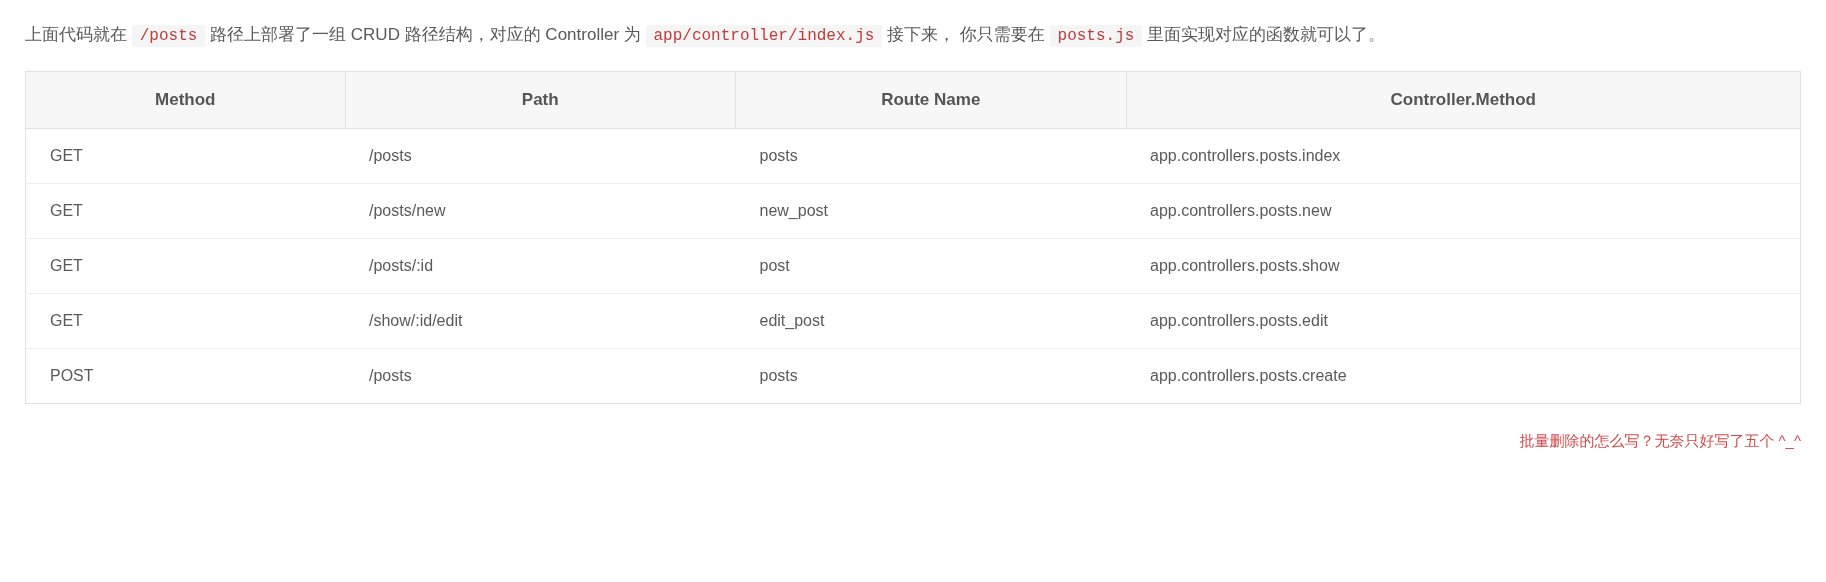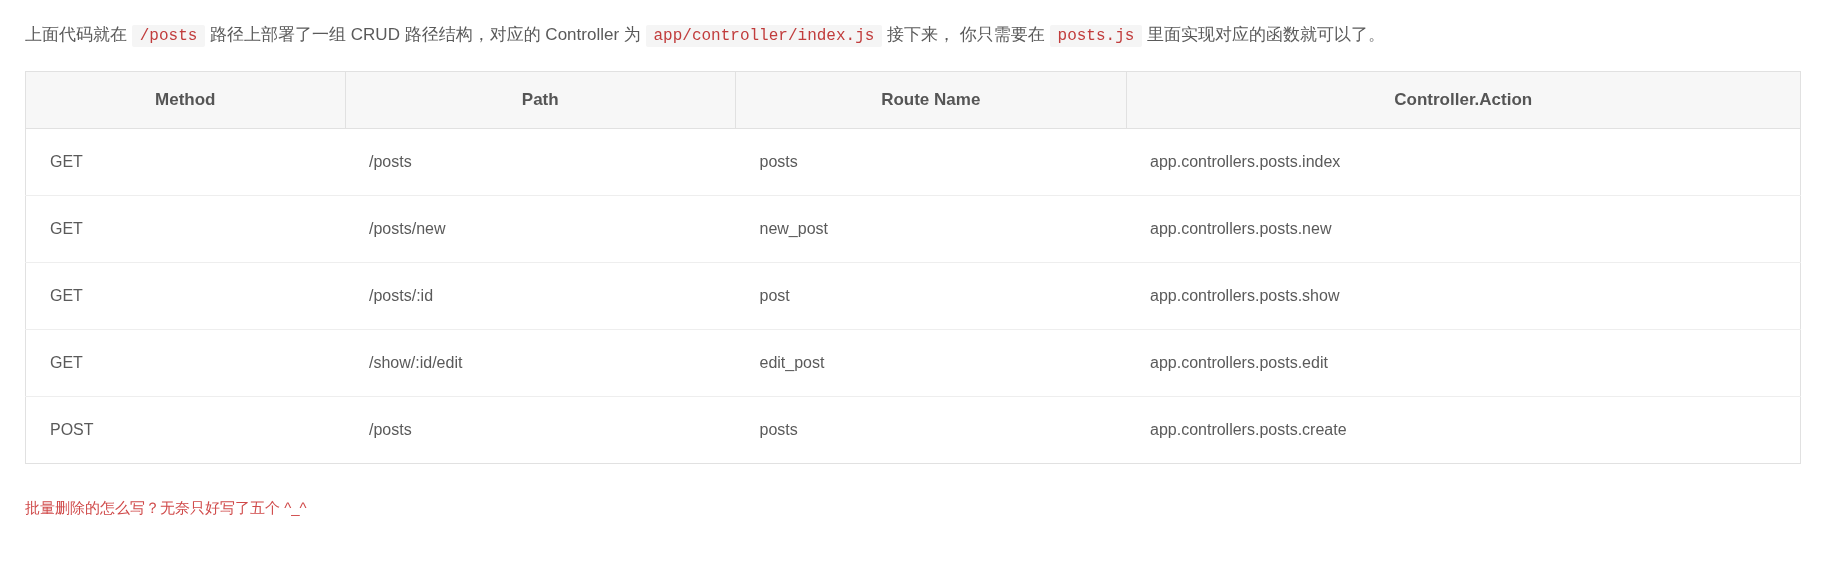--- a/index.html
+++ b/index.html
@@ -25,50 +25,50 @@
       color: #c13c3c;
       padding: 2px 8px;
       font-family: Consolas, Monaco, "Courier New", monospace;
       font-size: 16px;
       border-radius: 2px;
     }
     .routes-table {
       width: 100%;
       border-collapse: collapse;
       border: 1px solid #e1e1e1;
-      margin-bottom: 35px;
+      margin-bottom: 28px;
     }
     .routes-table thead th {
       background: #f7f7f7;
       color: #555;
       font-weight: 600;
       text-align: center;
       padding: 18px 24px;
       border: 1px solid #e1e1e1;
       font-size: 17px;
     }
     .routes-table thead th:first-child {
       text-align: center;
     }
     .routes-table tbody td {
-      padding: 24px 24px;
+      padding: 18px 24px;
       border-bottom: 1px solid #eee;
       color: #5a5a5a;
       font-size: 16px;
       text-align: left;
     }
     .routes-table tbody tr:last-child td {
       border-bottom: none;
     }
     .col-method { width: 18%; }
     .col-path { width: 22%; }
     .col-route { width: 22%; }
     .col-action { width: 38%; }
     .note-text {
-      text-align: left;
+      text-align: right;
       color: #d04a4a;
       font-size: 15px;
       margin-top: 16px;
     }
   </style>
 </head>
 <body>
 
 <p class="intro-text">
   <span>上面代码就在 </span>
@@ -79,21 +79,21 @@
   <code class="code-inline">posts.js</code>
   <span> 里面实现对应的函数就可以了。</span>
 </p>
 
 <table class="routes-table">
   <thead>
     <tr>
       <th class="col-method">Method</th>
       <th class="col-path">Path</th>
       <th class="col-route">Route Name</th>
-      <th class="col-action">Controller.Action</th>
+      <th class="col-action">Controller.Method</th>
     </tr>
   </thead>
   <tbody>
     <tr>
       <td>GET</td>
       <td>/posts</td>
       <td>posts</td>
       <td>app.controllers.posts.index</td>
     </tr>
     <tr>

